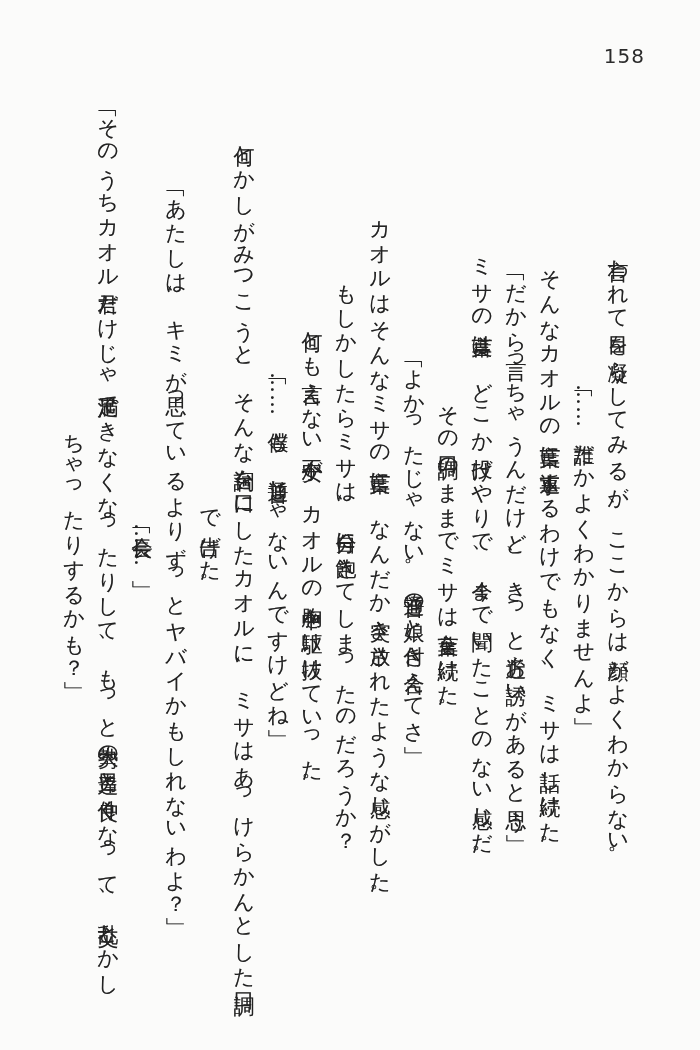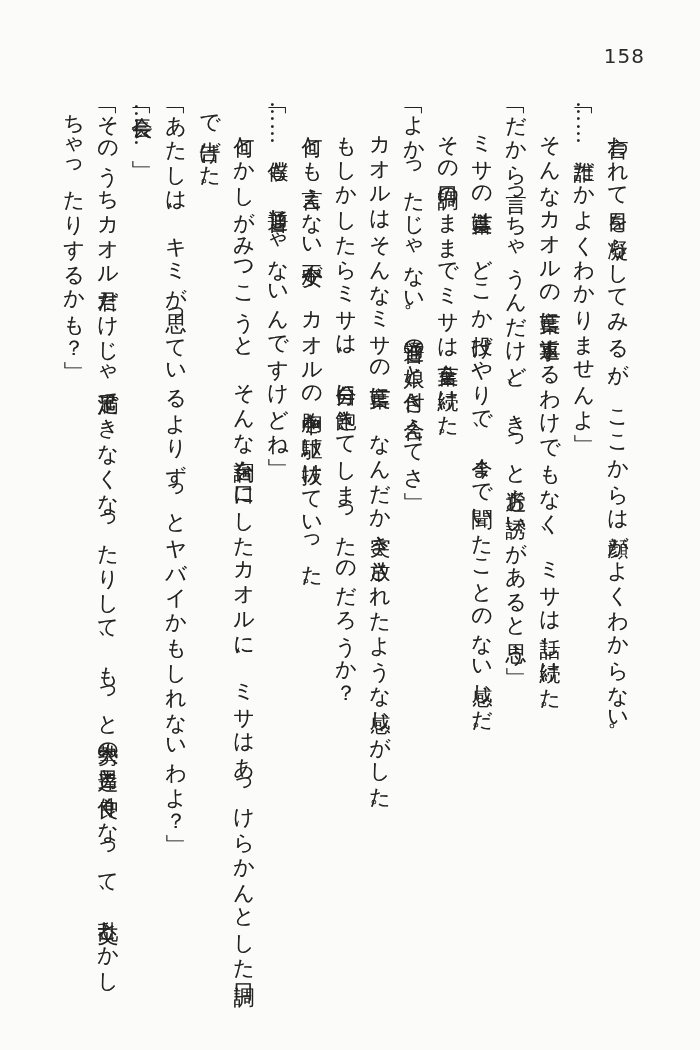--- a/index.html
+++ b/index.html
@@ -7,20 +7,21 @@
     padding: 0;
     background: #ffffff;
   }
   .page {
     position: relative;
     width: 700px;
     height: 1050px;
     background: #fbfbfa;
     overflow: hidden;
     font-family: "DejaVu Serif", "Liberation Serif", serif;
+    text-align: center;
   }
   .page-number {
     position: absolute;
     top: 44px;
     right: 55px;
     font-family: "DejaVu Sans", "Liberation Sans", sans-serif;
     font-size: 20px;
     letter-spacing: 1px;
     color: #2b2b2b;
   }

